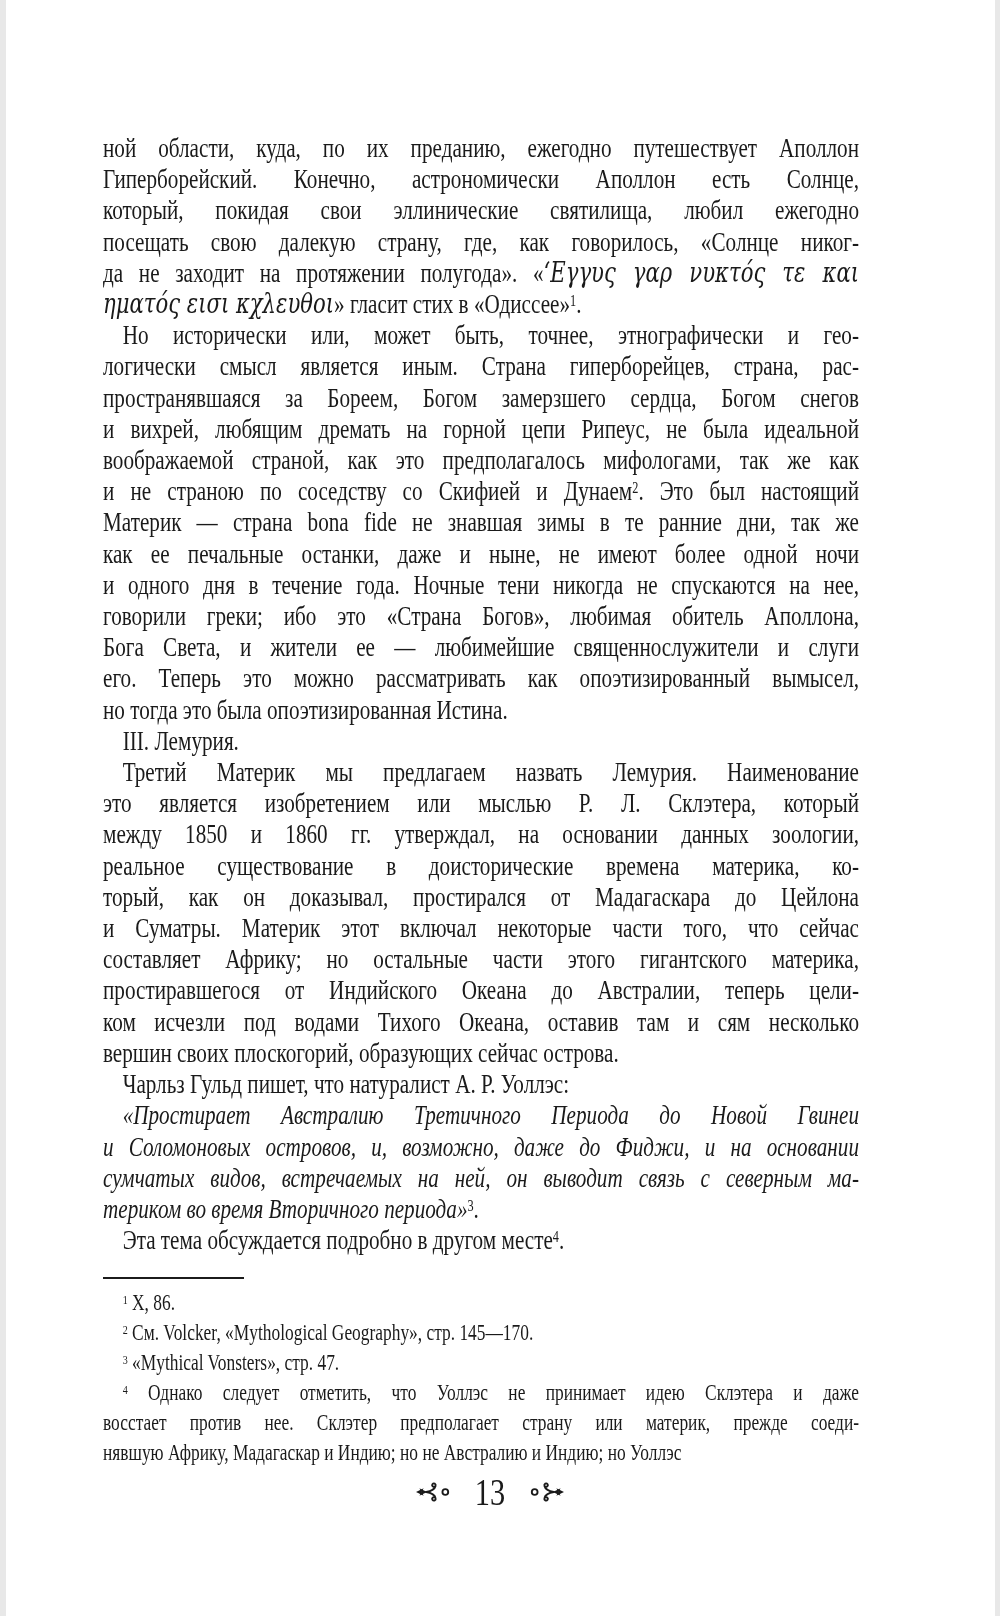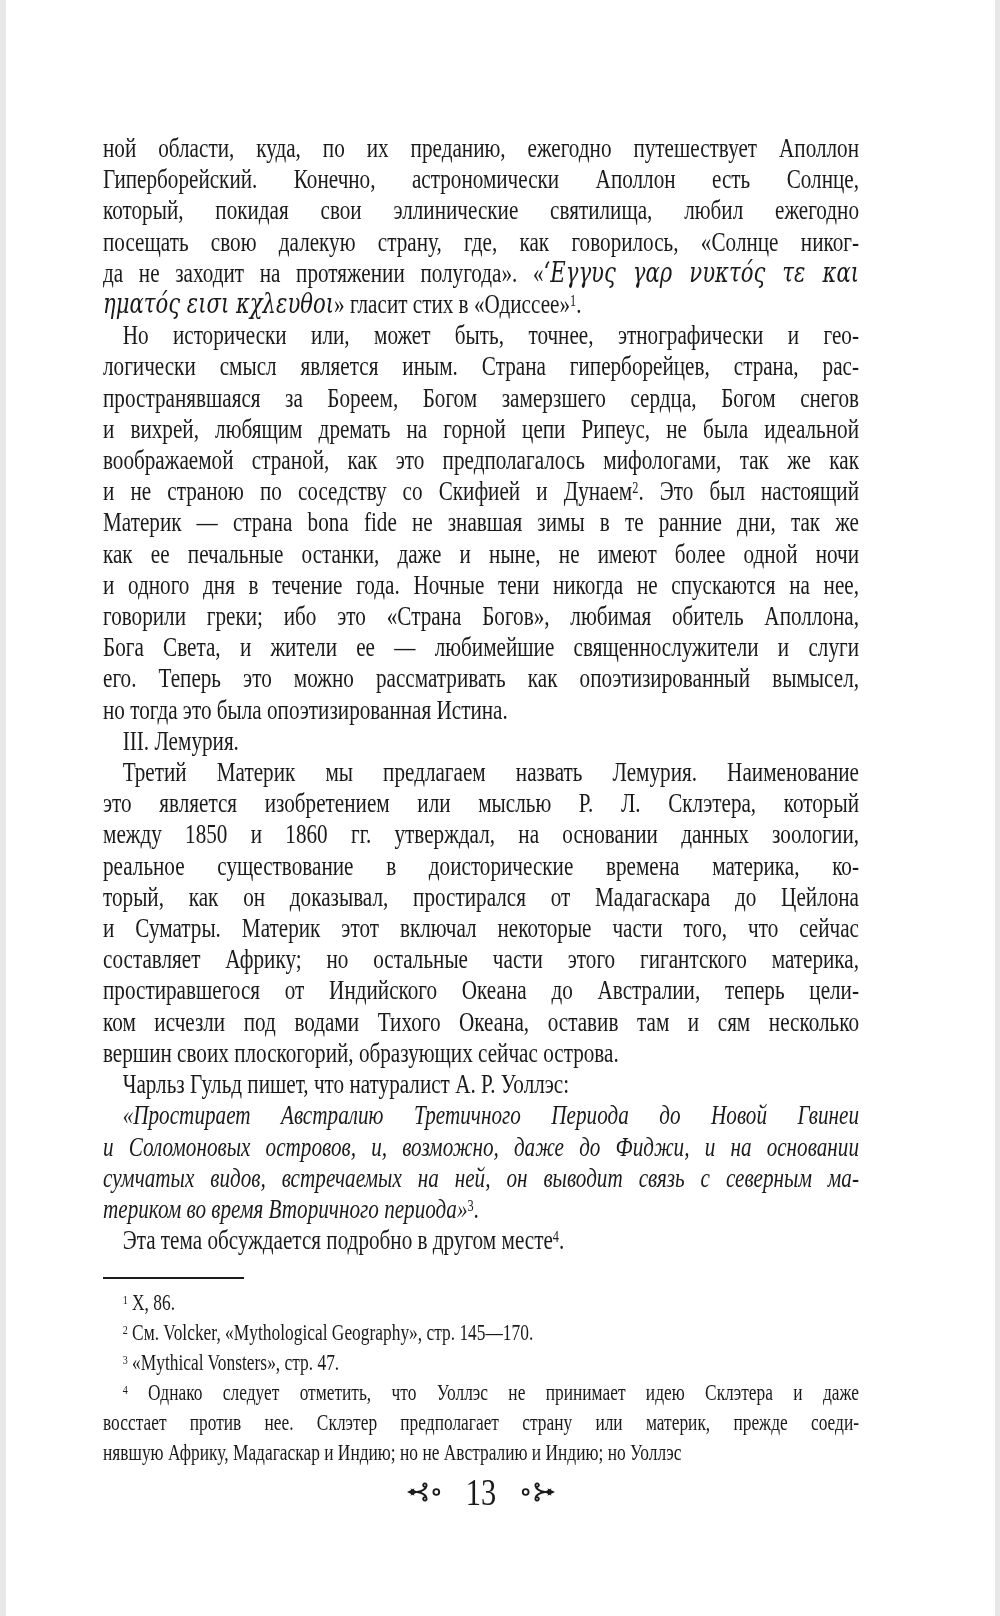--- a/index.html
+++ b/index.html
@@ -38,21 +38,21 @@
     top: -0.45em;
   }
   .fn-rule {
     position: absolute;
     left: 97px; top: 1277px;
     width: 141px; height: 2px;
     background: #1b1b1b;
   }
   .footer {
     position: absolute;
-    left: 97px; top: 1477px;
+    left: 106px; top: 1477px;
     width: 756px; height: 30px;
     display: flex;
     justify-content: center;
     align-items: center;
     gap: 21px;
     font-family: Liberation Serif, serif;
   }
   .pagenum {
     font-size: 38px;
     line-height: 28px;

